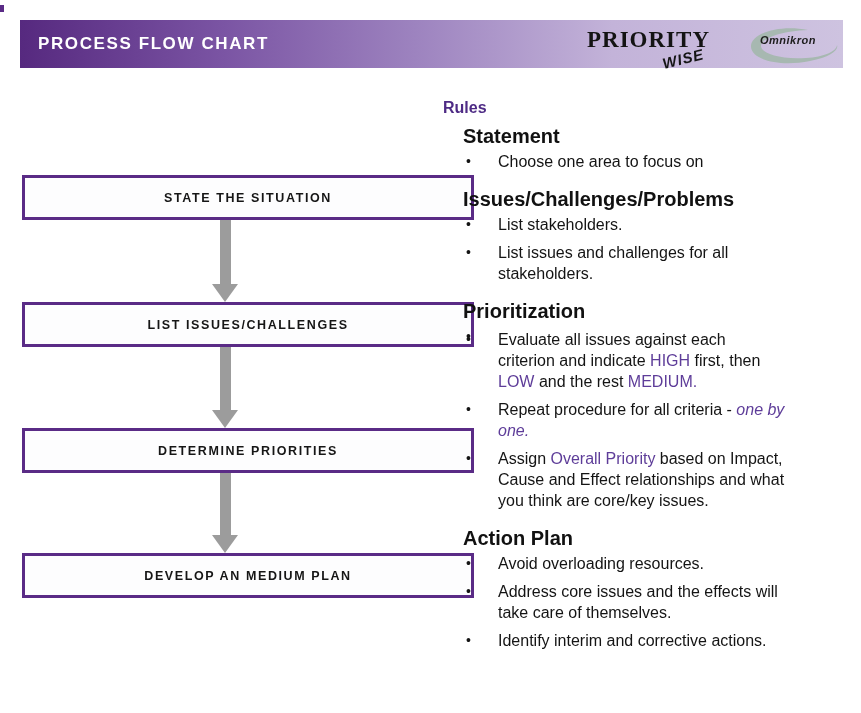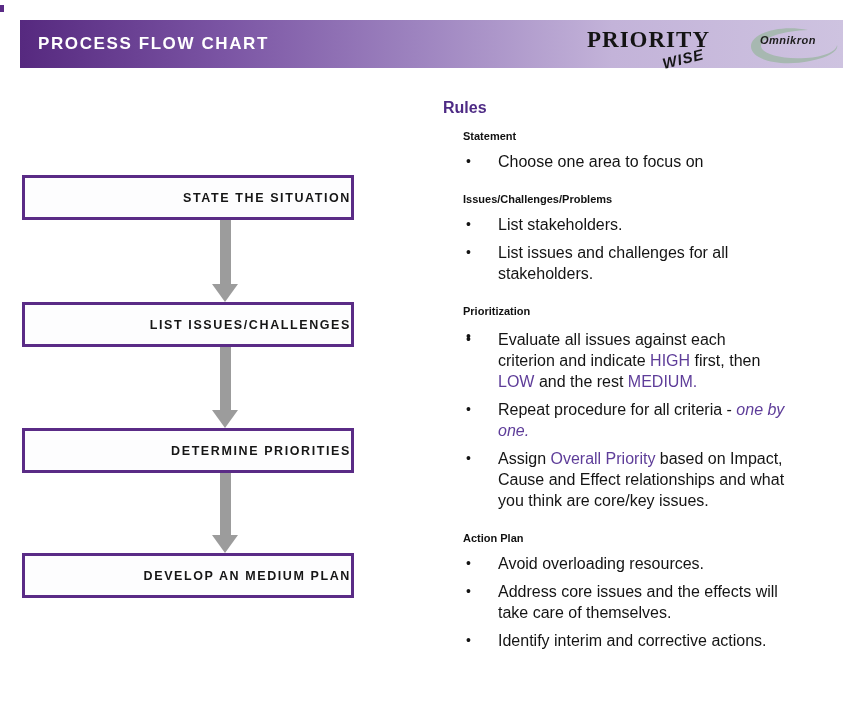--- a/index.html
+++ b/index.html
@@ -32,44 +32,44 @@
   .brand-omnikron{position:absolute;left:716px;top:4px;width:120px;height:44px;}
   .omnikron-swoosh{position:absolute;left:2px;top:3px;}
   .omnikron-word{
     position:absolute;left:24px;top:10px;
     font-weight:bold;font-style:italic;font-size:11px;letter-spacing:.5px;color:#1c1c1c;
   }
 
   
   .flowchart{position:absolute;left:22px;top:175px;width:406px;height:424px;}
   .flow-box{
-    position:absolute;left:0;width:332px;height:45px;box-sizing:border-box;
+    position:absolute;left:0;width:452px;height:45px;box-sizing:border-box;
     border:3px solid #5a2b86;background:#fdfdfe;
-    display:flex;align-items:center;justify-content:flex-end;
+    display:flex;align-items:center;justify-content:center;
   }
   .flow-label{
     font-size:12.5px;font-weight:bold;letter-spacing:1.6px;color:#161616;white-space:nowrap;
   }
   .flow-arrow{position:absolute;left:190px;width:26px;}
   .flow-arrow .shaft{position:absolute;left:7.5px;top:0;width:11px;background:#9c9c9c;}
   .flow-arrow .head{
     position:absolute;left:0;bottom:0;width:0;height:0;
     border-left:13px solid transparent;border-right:13px solid transparent;
     border-top:18px solid #9c9c9c;
   }
 
   
   .rules{position:absolute;left:443px;top:97px;width:400px;}
   .rules h2{
     margin:0;font-size:16px;line-height:21px;font-weight:bold;color:#4e2b85;
   }
   .rule-section{margin:17px 0 0 20px;}
   .rule-section.first{margin-top:8px;}
   .rule-section h3{
-    margin:0 0 4px 0;font-size:11px;line-height:21px;font-weight:bold;color:#111;
+    margin:0 0 4px 0;font-size:20px;line-height:21px;font-weight:bold;color:#111;
   }
   .bullet-item{
     position:relative;padding-left:35px;margin:0 0 7px 0;
     font-size:16px;line-height:21px;color:#141414;width:310px;
   }
   .bullet-glyph{
     position:absolute;left:3px;top:0;font-size:14px;color:#141414;
   }
   .bullet-text{white-space:pre-line;}
   .purple{color:#5e3d99;}

